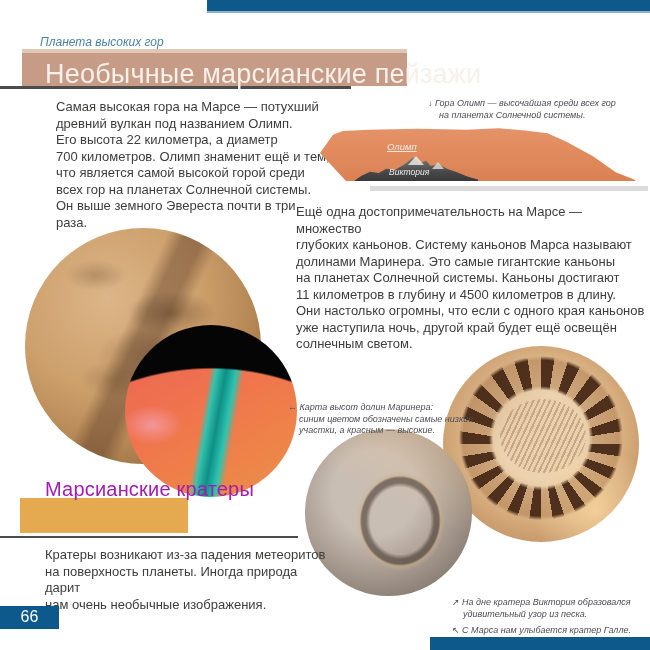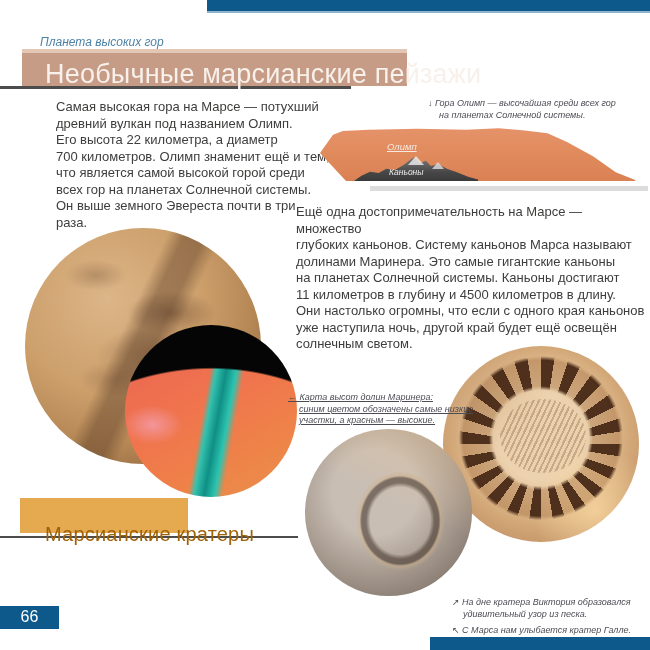--- a/index.html
+++ b/index.html
@@ -14,33 +14,33 @@
   .bottombar{left:430px;top:637px;width:220px;height:13px;background:#0e598c;}
   .pagenum-box{left:0;top:606px;width:59px;height:23px;background:#0e598c;}
   .pagenum{left:0;top:608px;width:59px;text-align:center;color:#ffffff;font-size:16px;}
   
   .kicker{left:40px;top:22px;font-style:italic;font-size:12px;color:#4d82a5;margin-top:13px;}
   
   .band1{left:22px;top:49px;width:385px;height:33px;background:#c69c87;border-top:4px solid #e4c6b4;}
   .title1{left:45px;top:59px;font-size:27px;color:#f8f0ea;letter-spacing:.2px;}
   .rule1{left:0;top:86px;width:351px;height:3px;background:#4c4c4c;}
   .band2{left:20px;top:498px;width:168px;height:35px;background:#e5a94f;}
-  .title2{left:45px;top:523px;font-size:20px;color:#a16207;letter-spacing:.2px;}
+  .title2{left:45px;top:478px;font-size:20px;color:#a21caf;letter-spacing:.2px;}
   .rule2{left:0;top:536px;width:298px;height:2px;background:#4c4c4c;}
   
   .para{font-size:13px;line-height:16.5px;color:#3e3d3c;white-space:pre-line;}
   .para-intro{left:45px;top:99px;width:275px;margin-left:11px;}
   .para-canyons{left:296px;top:204px;width:354px;}
   .para-craters{left:45px;top:547px;width:285px;}
   
   .cap{font-style:italic;font-size:9px;line-height:11.5px;color:#4c4c55;
        white-space:pre-line;padding-left:11px;text-indent:-11px;margin-top:8px;}
   .cap-olympus{left:428px;top:90px;width:180px;}
   .cap-valles{left:288px;top:349px;width:175px;}
-  .cap-map{left:288px;top:384px;width:180px;text-decoration:underline;}
+  .cap-map{left:288px;top:394px;width:180px;}
   .cap-victoria{left:452px;top:589px;width:190px;}
   .cap-galle{left:452px;top:617px;width:190px;}
   
   .oly-wrap{left:320px;top:120px;width:328px;height:75px;}
   .oly-shape{position:absolute;left:0;top:6px;width:325px;height:55px;
     background:linear-gradient(180deg,#e6936a 0%,#e08a5c 55%,#da8154 100%);
     clip-path:polygon(0% 49%,4% 16%,7% 9%,15% 7%,30% 5%,45% 7%,55% 4%,63% 8%,70% 13%,
                       76% 29%,84% 55%,91% 84%,97% 98%,97% 100%,8% 100%);}
   .ground{position:absolute;left:50px;top:66px;width:278px;height:5px;background:#dcdcdc;}
   .everest{position:absolute;left:34px;top:32px;width:124px;height:29px;
@@ -113,21 +113,21 @@
   <div class="abs cap cap-olympus">↓ Гора Олимп — высочайшая среди всех гор
 на планетах Солнечной системы.</div>
 
   <div class="abs oly-wrap">
     <div class="oly-shape"></div>
     <div class="ground"></div>
     <div class="everest"></div>
     <div class="snow1"></div>
     <div class="snow2"></div>
     <div class="lbl lbl-oly">Олимп</div>
-    <div class="lbl lbl-eve">Каньоны</div>
+    <div class="lbl lbl-eve">Виктория</div>
   </div>
 
   <div class="abs para para-canyons">Ещё одна достопримечательность на Марсе — множество
 глубоких каньонов. Систему каньонов Марса называют
 долинами Маринера. Это самые гигантские каньоны
 на планетах Солнечной системы. Каньоны достигают
 11 километров в глубину и 4500 километров в длину.
 Они настолько огромны, что если с одного края каньонов
 уже наступила ночь, другой край будет ещё освещён
 солнечным светом.</div>
@@ -141,20 +141,23 @@
   <div class="abs circle galle"></div>
 
   <div class="abs cap cap-map">← Карта высот долин Маринера:
 синим цветом обозначены самые низкие
 участки, а красным — высокие.</div>
 
   <div class="abs rule2"></div>
   <div class="abs band2"></div>
   <div class="abs title2">Марсианские кратеры</div>
 
+  <div class="abs para para-craters">Кратеры возникают из-за падения метеоритов
+на поверхность планеты. Иногда природа дарит
+нам очень необычные изображения.</div>
 
   <div class="abs cap cap-victoria">↗ На дне кратера Виктория образовался
 удивительный узор из песка.</div>
   <div class="abs cap cap-galle">↖ С Марса нам улыбается кратер Галле.</div>
 
   <div class="abs pagenum-box"></div>
   <div class="abs pagenum">66</div>
   <div class="abs bottombar"></div>
 
 </div>

